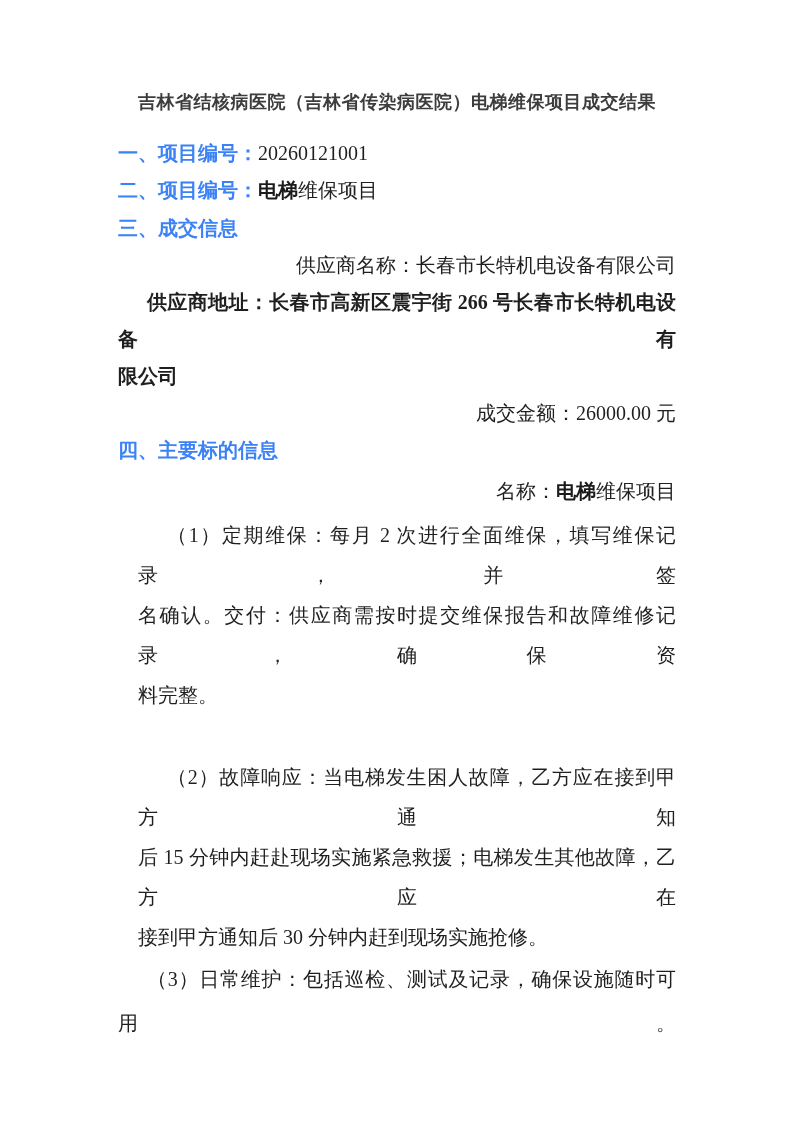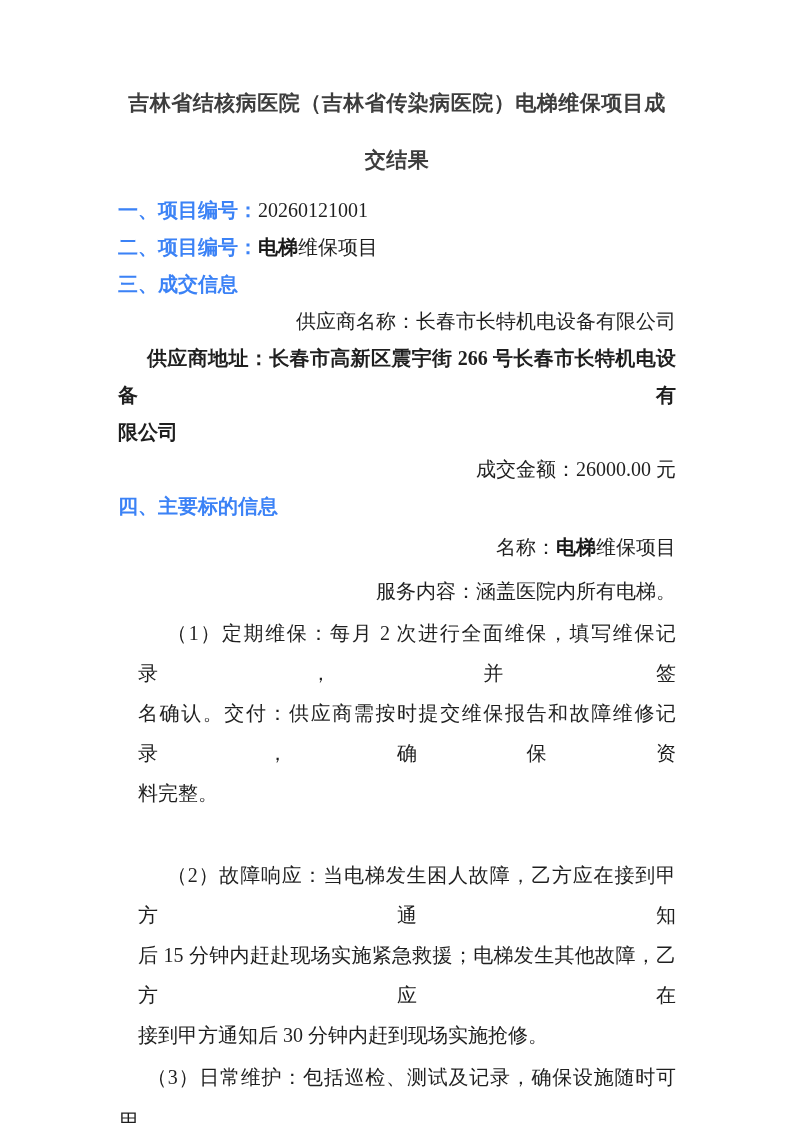--- a/index.html
+++ b/index.html
@@ -13,44 +13,44 @@
     height: 1123px;
     background: #ffffff;
     box-sizing: border-box;
     padding: 74px 118px 0 118px;
     overflow: hidden;
     font-family: "Liberation Serif", "DejaVu Serif", serif;
     color: #1f1f1f;
     font-size: 20px;
   }
   .doc-title {
-    font-family: Liberation Sans, sans-serif;
+    font-family: Liberation Serif, serif;
     font-weight: 700;
-    font-size: 21px;
+    font-size: 18px;
     line-height: 57px;
     color: #3d3d3d;
     text-align: center;
     letter-spacing: 0.5px;
     margin-bottom: 4px;
   }
   .line {
     line-height: 37px;
     white-space: nowrap;
   }
   .wrapline {
     line-height: 37px;
     font-weight: bold;
   }
   .heading-sans {
     font-family: "Liberation Sans", "DejaVu Sans", sans-serif;
     font-weight: 700;
     color: #3b82f6;
   }
   .bold-part {
-    font-family: Liberation Serif, serif;
+    font-family: Liberation Mono, monospace;
     font-weight: 700;
     color: #1a1a1a;
     margin-top: 15px;
   }
   .ind {
     text-indent: 29px;
     text-align: right;
   }
   .subject-line {
     line-height: 44px;
@@ -90,21 +90,20 @@
 
   <div class="wrapline ind full">供应商地址：长春市高新区震宇街 266 号长春市长特机电设备有</div>
   <div class="wrapline">限公司</div>
 
   <div class="line ind">成交金额：26000.00 元</div>
 
   <div class="line heading-sans">四、主要标的信息</div>
 
   <div class="subject-line ind"><span>名称：</span><span class="bold-part">电梯</span><span>维保项目</span></div>
 
-  <div class="subject-line ind">服务内容：涵盖医院内所有电梯。</div>
 
   <div>
     <div class="body-line ind full">（1）定期维保：每月 2 次进行全面维保，填写维保记录，并签</div>
     <div class="body-line full">名确认。交付：供应商需按时提交维保报告和故障维修记录，确保资</div>
     <div class="body-line">料完整。</div>
   </div>
 
   <div class="spacer"></div>
 
   <div>

